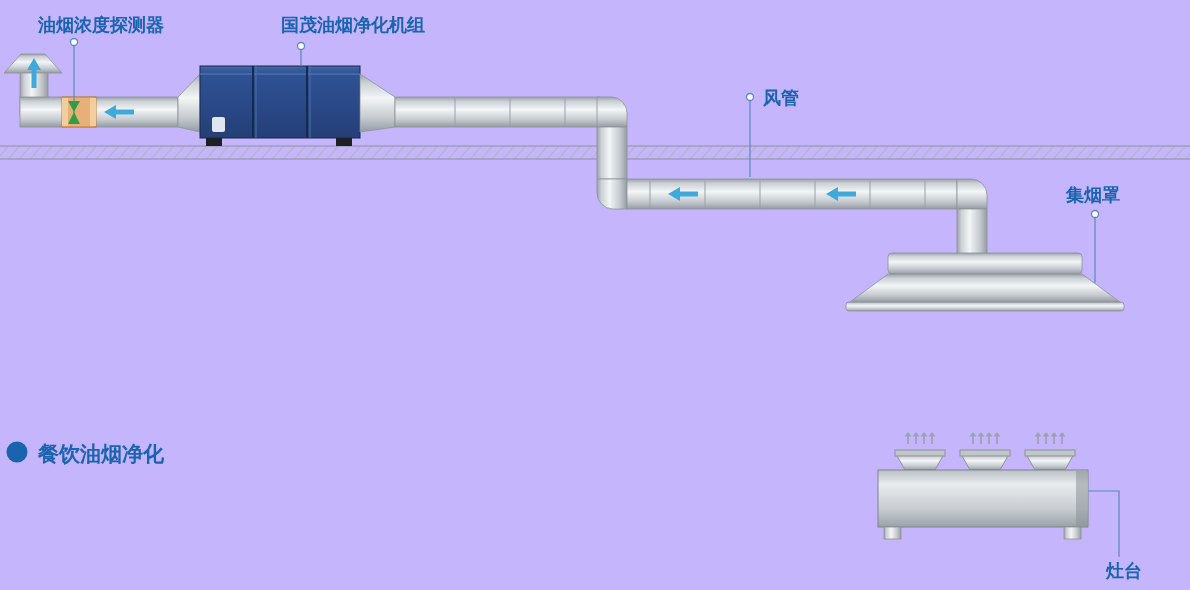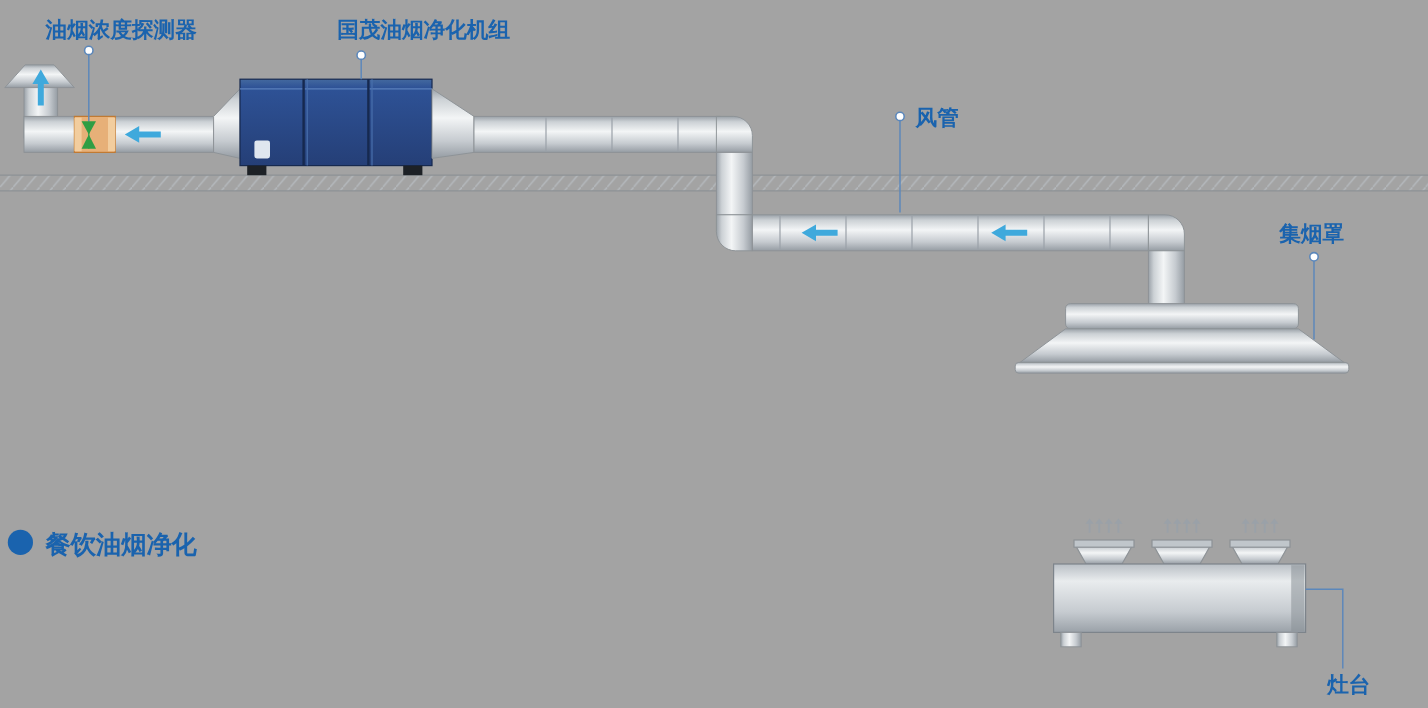--- a/index.html
+++ b/index.html
@@ -1,19 +1,19 @@
 <!DOCTYPE html>
 <html><head>
 <meta charset="utf-8">
 <style>
   html,body{margin:0;padding:0;background:#fff;}
   .stage{
     position:relative;
     width:1190px;height:590px;
-    background:#a3a3a3;
+    background:#c4b5fd;
     overflow:hidden;
     font-family:"Liberation Sans",sans-serif;
   }
   svg{display:block;}
   .lbl{font-family:"Liberation Sans",sans-serif;font-size:18px;font-weight:600;}
   .ttl{font-family:"Liberation Sans",sans-serif;font-size:21px;font-weight:700;}
   .joint{stroke:#9aa1a8;stroke-width:1;}
   .leader line,.leader path{stroke:#5b87bb;stroke-width:1.2;fill:none;}
   .leader circle{fill:#ffffff;stroke:#5b87bb;stroke-width:1.3;}
   .duct{stroke:#8d9296;stroke-width:0.8;}

